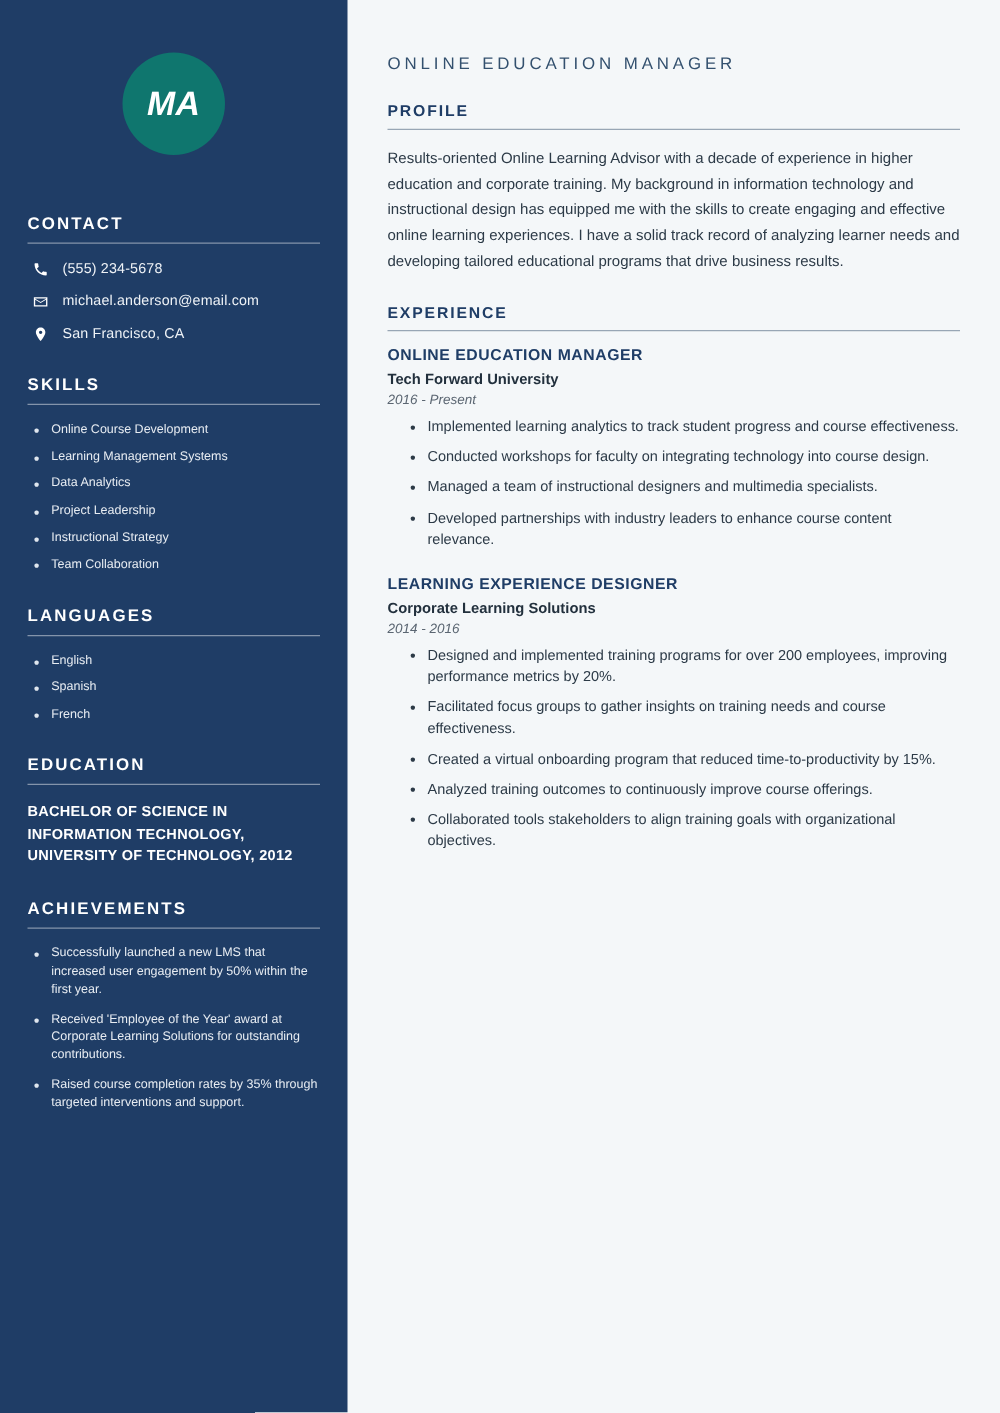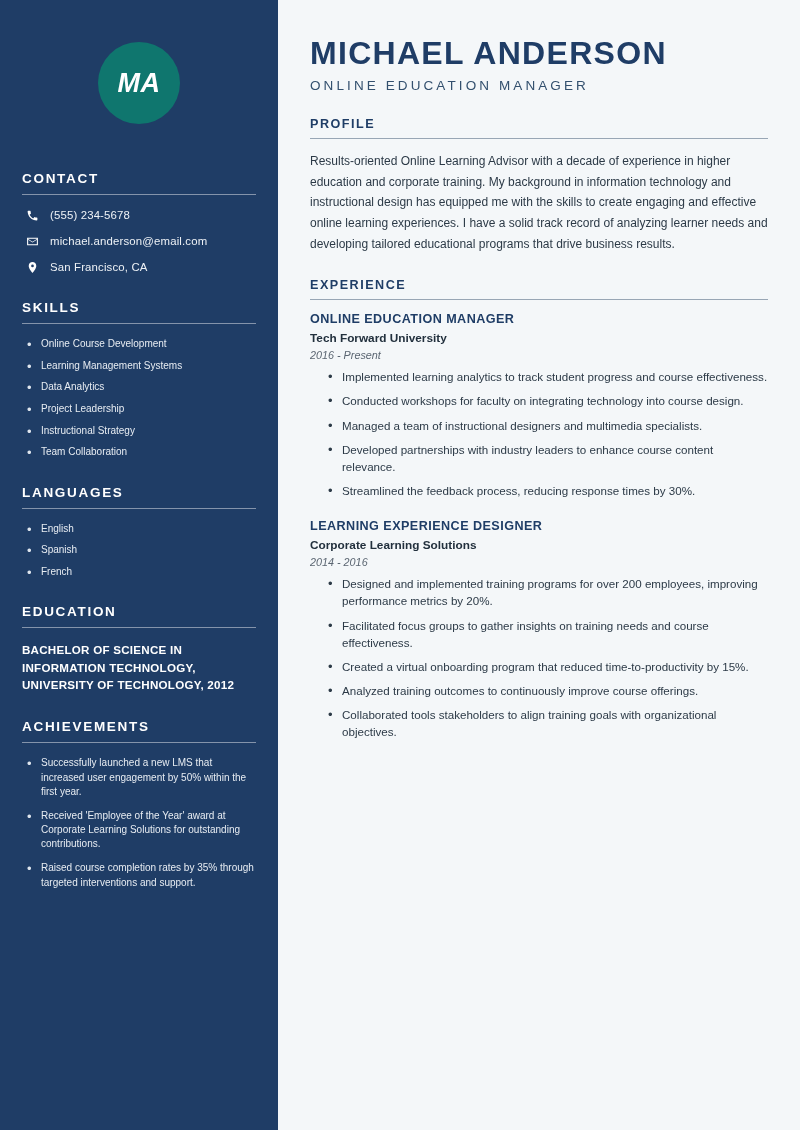--- a/index.html
+++ b/index.html
@@ -279,21 +279,20 @@
     <ul class="side-list wrap">
       <li>Successfully launched a new LMS that increased user engagement by 50% within the first year.</li>
       <li>Received 'Employee of the Year' award at Corporate Learning Solutions for outstanding contributions.</li>
       <li>Raised course completion rates by 35% through targeted interventions and support.</li>
     </ul>
   </section>
 </aside>
 
 <main class="main">
 
-  <h1 class="name">MICHAEL ANDERSON</h1>
   <div class="role">ONLINE EDUCATION MANAGER</div>
 
   <section class="main-section">
     <div class="main-title">PROFILE</div>
     <div class="main-rule"></div>
     <p class="profile-text">Results-oriented Online Learning Advisor with a decade of experience in higher education and corporate training. My background in information technology and instructional design has equipped me with the skills to create engaging and effective online learning experiences. I have a solid track record of analyzing learner needs and developing tailored educational programs that drive business results.</p>
   </section>
 
   <section class="main-section">
     <div class="main-title">EXPERIENCE</div>
@@ -301,21 +300,20 @@
 
     <div class="job">
       <div class="job-title">ONLINE EDUCATION MANAGER</div>
       <div class="job-company">Tech Forward University</div>
       <div class="job-dates">2016 - Present</div>
       <ul class="job-list">
         <li>Implemented learning analytics to track student progress and course effectiveness.</li>
         <li>Conducted workshops for faculty on integrating technology into course design.</li>
         <li>Managed a team of instructional designers and multimedia specialists.</li>
         <li>Developed partnerships with industry leaders to enhance course content relevance.</li>
-        <li>Streamlined the feedback process, reducing response times by 30%.</li>
       </ul>
     </div>
 
     <div class="job">
       <div class="job-title">LEARNING EXPERIENCE DESIGNER</div>
       <div class="job-company">Corporate Learning Solutions</div>
       <div class="job-dates">2014 - 2016</div>
       <ul class="job-list">
         <li>Designed and implemented training programs for over 200 employees, improving performance metrics by 20%.</li>
         <li>Facilitated focus groups to gather insights on training needs and course effectiveness.</li>

